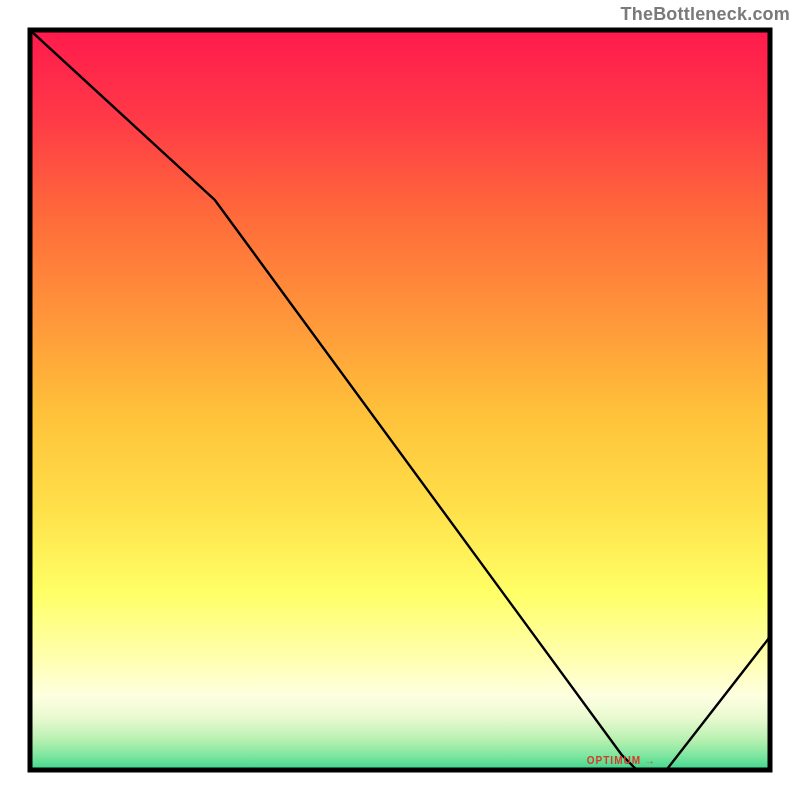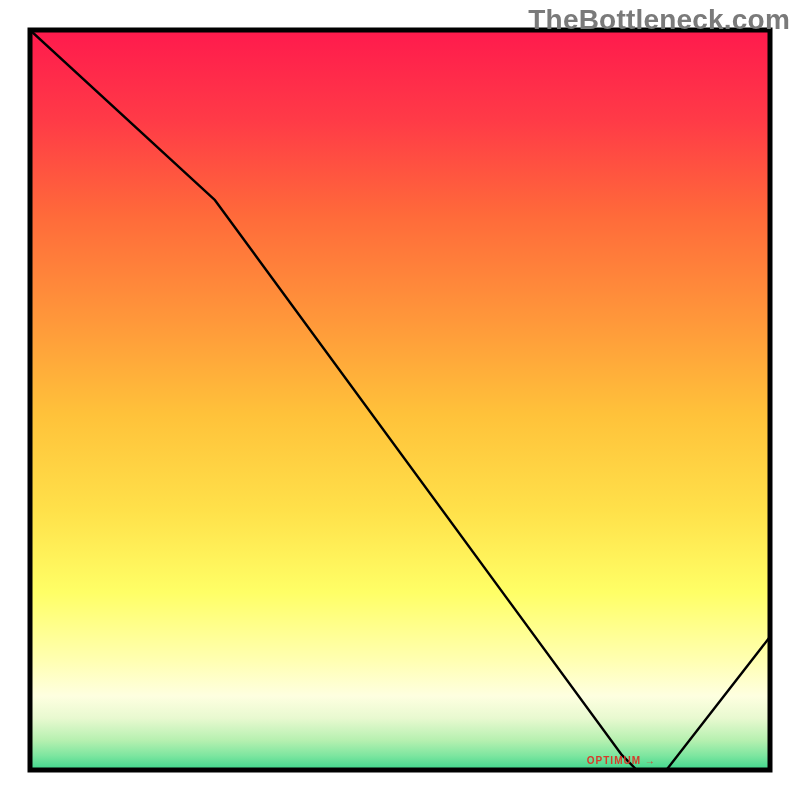--- a/index.html
+++ b/index.html
@@ -13,21 +13,21 @@
   }
   .frame {
     position: relative;
     width: 800px;
     height: 800px;
   }
   .watermark {
     position: absolute;
     top: 4px;
     right: 10px;
-    font-size: 28px;
+    font-size: 18px;
     font-weight: 600;
     color: #7a7a7a;
     letter-spacing: 0.2px;
     z-index: 10;
   }
   svg { display: block; }
   .bottom-label {
     fill: #d83a2a;
     font-family: Arial, Helvetica, sans-serif;
     font-size: 10px;

